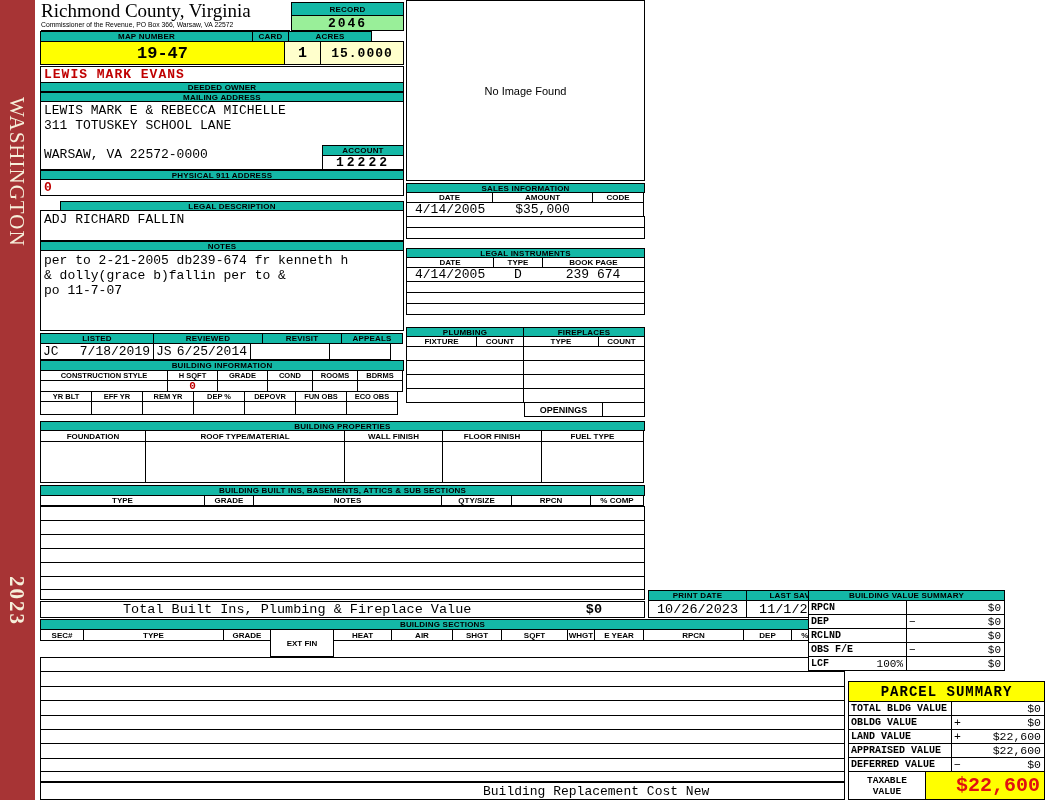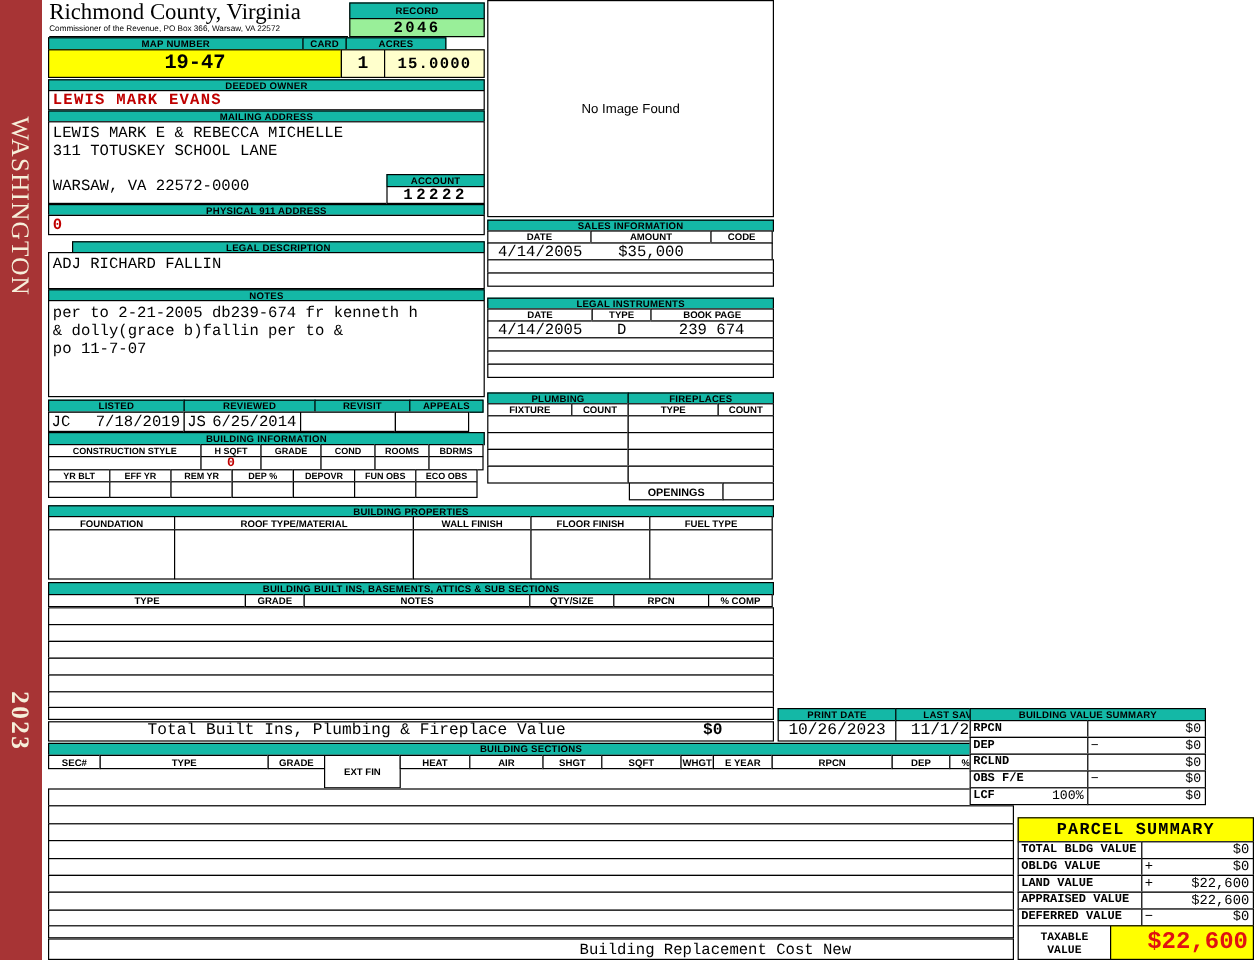--- a/index.html
+++ b/index.html
@@ -56,24 +56,24 @@
     </div>
     <div class="r">
       <div class="c mono" style="width:245px;height:24px;background:#FFFF00;font-weight:bold;font-size:17px;">19-47</div>
       <div class="c mono" style="width:37px;height:24px;background:#FFFFCC;font-weight:bold;font-size:15px;">1</div>
       <div class="c mono" style="width:84px;height:24px;background:#FFFFCC;font-weight:bold;font-size:13px;letter-spacing:1px;">15.0000</div>
     </div>
   </div>
 
   <div class="block" style="left:40px;top:66px;width:364px;">
     <div class="r">
+        <div class="c mono left red" style="width:364px;height:17px;font-weight:bold;font-size:13px;padding-left:3px;letter-spacing:1px;">LEWIS MARK EVANS</div>
+      </div>
+    <div class="r">
         <div class="c bar" style="width:364px;height:10px;">DEEDED OWNER</div>
-      </div>
-    <div class="r">
-        <div class="c mono left red" style="width:364px;height:17px;font-weight:bold;font-size:13px;padding-left:3px;letter-spacing:1px;">LEWIS MARK EVANS</div>
       </div>
   </div>
 
   <div class="block" style="left:40px;top:92px;width:364px;">
     <div class="r">
         <div class="c bar" style="width:364px;height:10px;">MAILING ADDRESS</div>
       </div>
     <div class="r">
         <div class="c left" style="width:364px;height:69px;align-items:flex-start;padding:2px 0 0 3px;">
       <div class="mono" style="font-size:13px;line-height:14.5px;">

